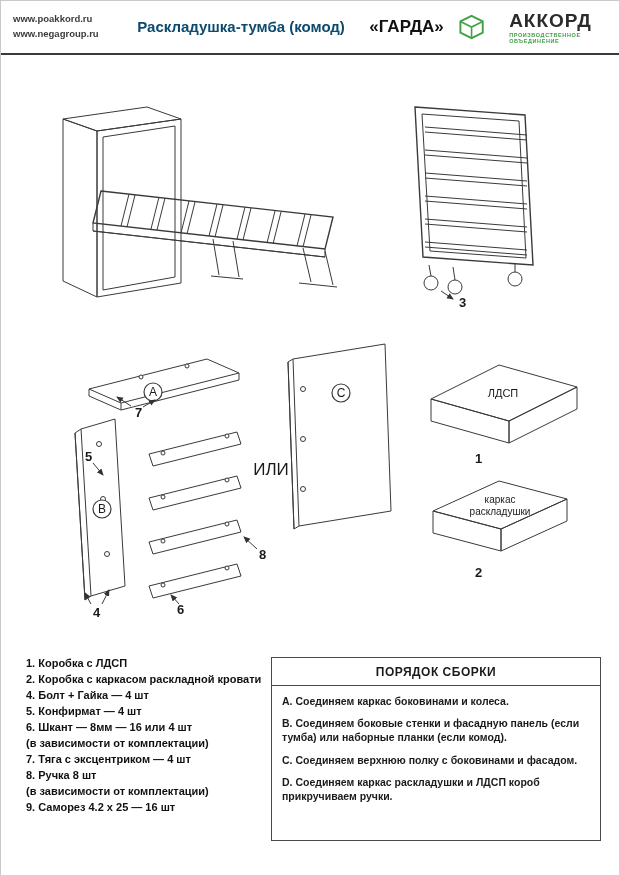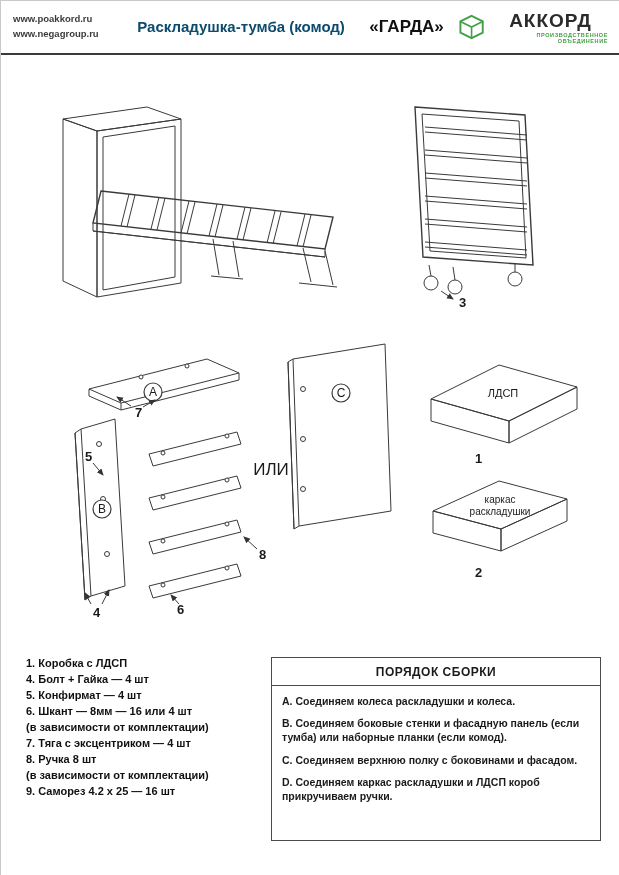--- a/index.html
+++ b/index.html
@@ -11,21 +11,21 @@
   
   .header {
     position:absolute; top:0; left:0; right:0; height:54px;
     display:flex; align-items:center; padding:0 12px;
     border-bottom:2px solid #3a3a3a; box-sizing:border-box; background:#fff;
   }
   .urls { font-size:9.5px; line-height:1.55; color:#3c3c3c; font-weight:bold; width:110px; }
   .title-wrap { flex:1; text-align:center; white-space:nowrap; }
   .title-main { font-size:15px; font-weight:bold; color:#0c4a6e; }
   .title-product { font-size:17px; font-weight:800; color:#111; margin-left:20px; }
-  .logo { display:flex; align-items:center; gap:24px; width:150px; justify-content:flex-end;text-align:right; }
+  .logo { display:flex; align-items:center; gap:24px; width:150px; justify-content:flex-end; }
   .logo-txt { display:flex; flex-direction:column; align-items:flex-start; }
   .logo-name { font-size:19px; font-weight:800; letter-spacing:1px; color:#2b2b2b; line-height:1; }
   .logo-sub { font-size:5.5px; letter-spacing:0.6px; color:#43a047; font-weight:bold; margin-top:2px; }
   
   .diagram { position:absolute; top:58px; left:0; }
   svg .ln { stroke:#3a3a3a; stroke-width:1; fill:none; }
   svg .ln2 { stroke:#3a3a3a; stroke-width:1.4; fill:none; }
   svg .hole { stroke:#3a3a3a; stroke-width:1; fill:#fff; }
   svg .badge { stroke:#3a3a3a; stroke-width:1.2; fill:#fff; }
   svg text { fill:#1a1a1a; }
@@ -189,31 +189,32 @@
         <polygon class="ln" points="500,470 566,440 566,462 500,492"></polygon>
         <text class="boxlabel2" x="499" y="444" text-anchor="middle">каркас</text>
         <text class="boxlabel2" x="499" y="456" text-anchor="middle">раскладушки</text>
         <text class="num" x="474" y="518">2</text>
       </g>
     </svg>
   </div>
 
   <div class="parts">
     <div>1. Коробка с ЛДСП</div>
+    <div>2. Коробка с каркасом раскладной кровати</div>
     <div>4. Болт + Гайка — 4 шт</div>
     <div>5. Конфирмат  — 4 шт</div>
     <div>6. Шкант — 8мм — 16 или 4 шт</div>
     <div>(в зависимости от комплектации)</div>
     <div>7. Тяга с эксцентриком — 4 шт</div>
     <div>8. Ручка 8 шт</div>
     <div>(в зависимости от комплектации)</div>
     <div>9. Саморез 4.2 х 25  — 16 шт</div>
   </div>
 
   <div class="assembly">
     <div class="assembly-title">ПОРЯДОК СБОРКИ</div>
-    <div class="assembly-step">A. Соединяем колеса раскладушки и колеса.</div>
+    <div class="assembly-step">A. Соединяем каркас боковинами и колеса.</div>
     <div class="assembly-step">B. Соединяем боковые стенки и фасадную панель (если тумба) или наборные планки (если комод).</div>
     <div class="assembly-step">C. Соединяем верхнюю полку с боковинами и фасадом.</div>
     <div class="assembly-step">D. Соединяем каркас раскладушки и ЛДСП короб прикручиваем ручки.</div>
   </div>
 
 </div>
 
 </body></html>

